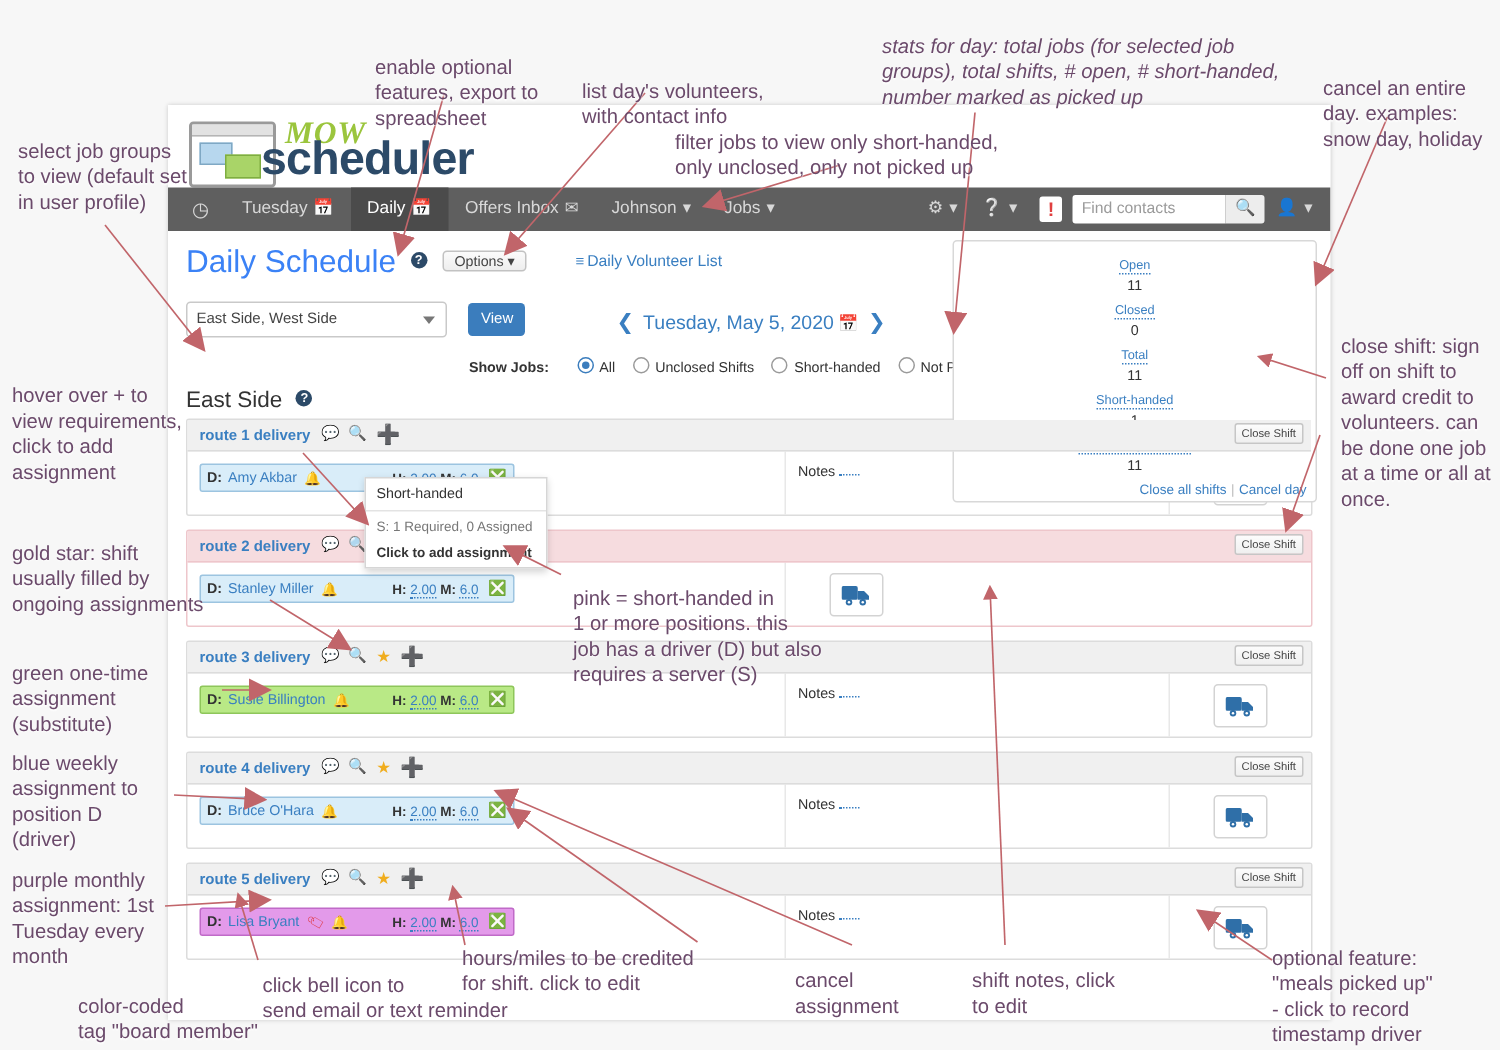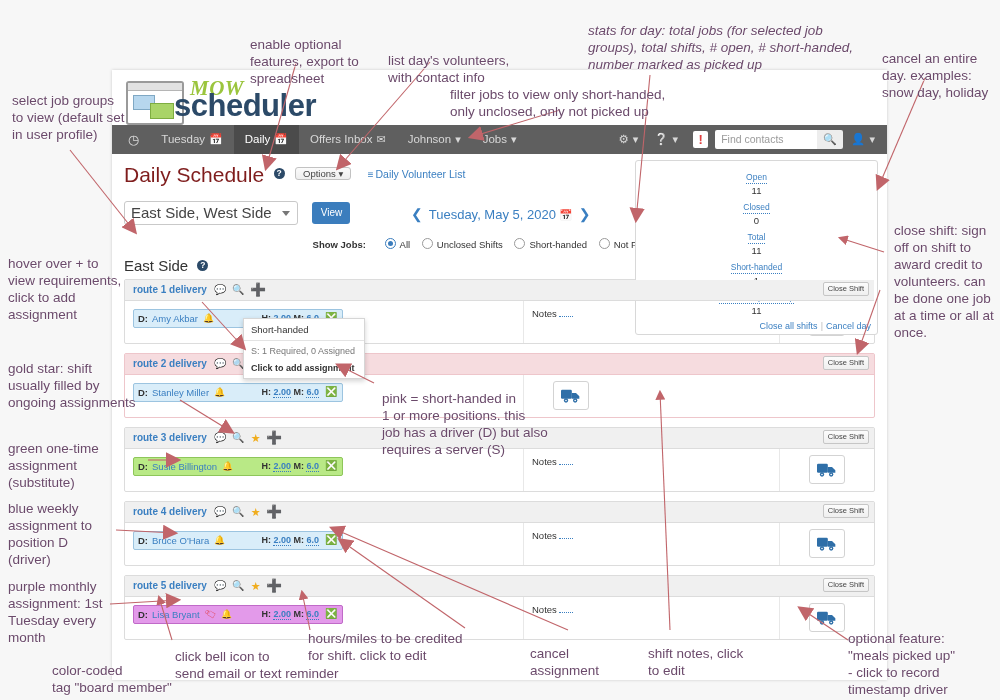--- a/index.html
+++ b/index.html
@@ -66,27 +66,27 @@
     width:90px;height:19px;background:#fff;border:none;border-radius:2px 0 0 2px;
     font-size:10.5px;color:#9a9a9a;padding:0 6px;line-height:19px;
   }
   .findbtn{
     width:26px;height:19px;background:#ededed;border-radius:0 2px 2px 0;
     text-align:center;line-height:19px;font-size:11px;color:#555;
   }
 
   
   .page-head{padding:9px 0 0 12px;position:relative;height:38px;}
-  .page-title{display:inline-block;font-size:21px;color:#7f1d1d;font-weight:normal;vertical-align:middle;}
+  .page-title{display:inline-block;font-size:21px;color:#3b82f6;font-weight:normal;vertical-align:middle;}
   .qmark{
     display:inline-block;width:11px;height:11px;border-radius:50%;background:#2c4a68;color:#fff;
     font-size:8.5px;line-height:11px;text-align:center;vertical-align:middle;margin:0 6px 4px 5px;font-weight:bold;
   }
   .opt-btn{
-    display:inline-block;vertical-align:middle;margin:0 0 3px 0;
+    display:inline-block;vertical-align:middle;margin:0 16px 3px 0;
     border:1px solid #c2c2c2;background:linear-gradient(#fbfbfb,#eeeeee);border-radius:3px;
     font-size:9.5px;color:#444;padding:0 7px;
   }
   .dvl{display:inline-block;vertical-align:middle;margin:0 0 3px 12px;color:#3a7fc1;font-size:10.5px;}
   .dvl-ico{font-size:10px;margin-right:2px;}
 
   
   .stats{
     position:absolute;right:9px;top:6px;width:233px;
     border:1px solid #d8d8d8;border-radius:3px;background:#fff;padding:5px 4px 3px;
@@ -95,21 +95,21 @@
   .stat{flex:1;}
   .stat-l{font-size:8.5px;color:#3a7fc1;border-bottom:1px dotted #3a7fc1;display:inline-block;line-height:11px;}
   .stat-v{font-size:9.5px;color:#333;margin-top:1px;}
   .stats-links{text-align:right;font-size:9px;color:#3a7fc1;margin-top:5px;padding-right:2px;}
   .stats-links span{color:#bbb;margin:0 3px;}
 
   
   .toolbar{position:relative;height:34px;padding-left:12px;}
   .jobsel{
     display:inline-block;width:160px;height:22px;border:1px solid #c9c9c9;border-radius:3px;background:#fff;
-    font-size:15px;color:#444;line-height:22px;padding:0 6px;vertical-align:middle;position:relative;
+    font-size:10px;color:#444;line-height:22px;padding:0 6px;vertical-align:middle;position:relative;
   }
   .jobsel .caret{position:absolute;right:7px;top:9px;border-left:4px solid transparent;border-right:4px solid transparent;border-top:5px solid #777;}
   .viewbtn{
     display:inline-block;vertical-align:middle;margin-left:10px;width:38px;height:22px;
     background:#3b7dbd;border-radius:3px;color:#fff;font-size:10px;text-align:center;line-height:22px;
   }
   .datenav{
     position:absolute;left:293px;top:5px;color:#3a7fc1;font-size:13px;white-space:nowrap;
   }
   .datenav .arw{font-size:14px;margin:0 6px;}
@@ -158,21 +158,21 @@
     display:inline-flex;align-items:center;width:200px;height:17px;
     border:1px solid #9cc4e0;border-radius:2px;background:#d9edf9;padding:0 4px;font-size:9.5px;position:relative;
   }
   .assign.green{background:#b9e986;border-color:#8ec65a;}
   .assign.purple{background:#e39aea;border-color:#c06ac8;}
   .assign .pos{color:#333;font-weight:bold;margin-right:4px;}
   .assign .who{color:#3a7fc1;}
   .assign .bell{color:#2c4a68;margin-left:5px;font-size:9px;}
   .assign .tag{color:#e04050;margin-left:5px;font-size:9px;transform:rotate(-15deg);display:inline-block;}
   .assign .hm{position:absolute;right:23px;color:#333;font-weight:bold;font-size:9px;white-space:nowrap;}
-  .assign .hm u{color:#3a7fc1;border-bottom:1px dotted #3a7fc1;text-decoration:none;font-weight:bold;margin-top:30px;}
+  .assign .hm u{color:#3a7fc1;border-bottom:1px dotted #3a7fc1;text-decoration:none;font-weight:normal;margin-top:30px;}
   .assign .cancel{position:absolute;right:4px;color:#3b7dbd;font-size:10px;line-height:10px;}
 
   .truck{
     width:34px;height:27px;border:1px solid #d3d3d3;border-radius:3px;background:#fff;
     display:flex;align-items:center;justify-content:center;
   }
 
   
   .tip{
     position:absolute;left:243px;top:318px;width:120px;background:#fff;

